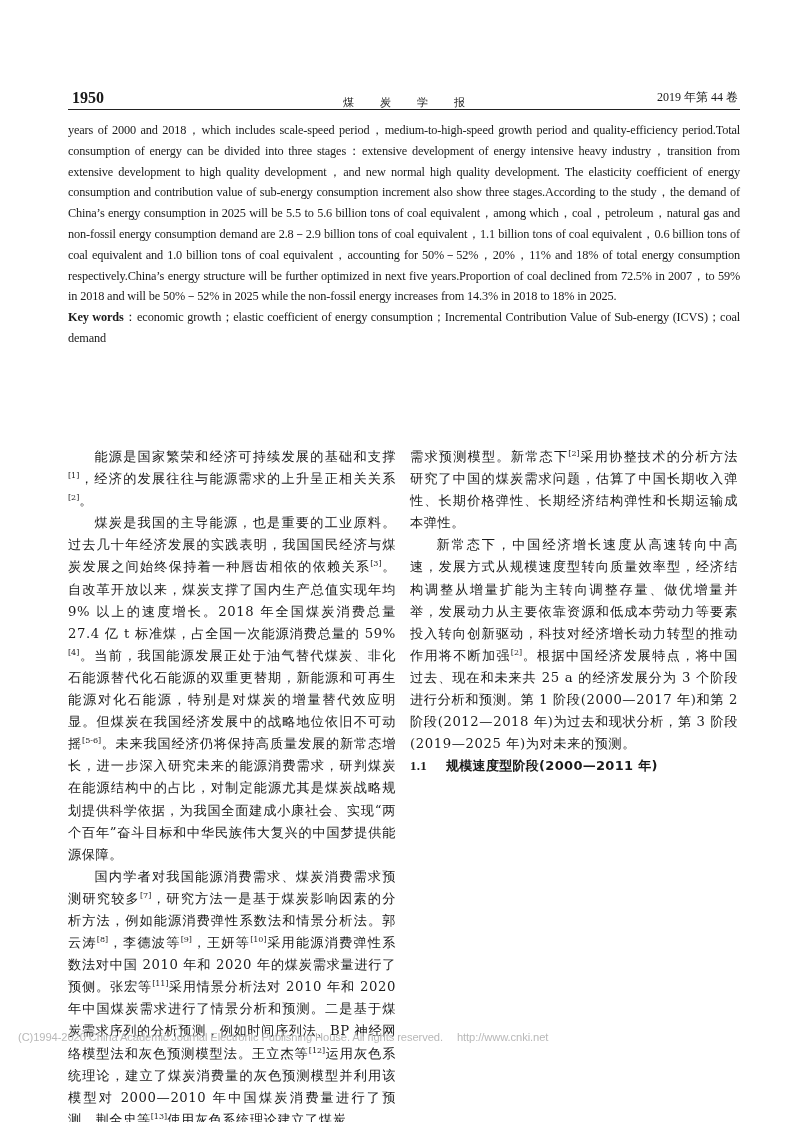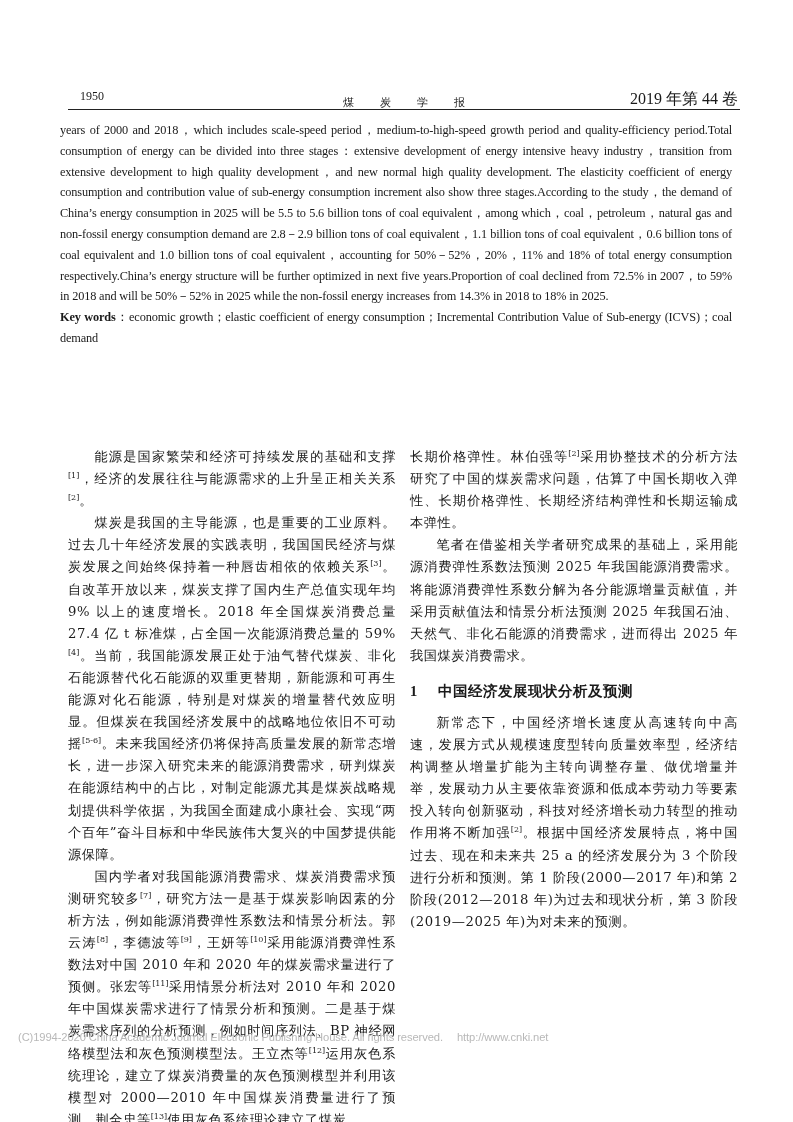--- a/index.html
+++ b/index.html
@@ -6,26 +6,26 @@
   body {
     width: 793px; height: 1122px; position: relative; overflow: hidden;
     font-family: "DejaVu Serif", "Liberation Serif", serif;
     color: #1a1a1a;
   }
   .page-header {
     position: absolute; left: 68px; top: 87px; width: 672px; height: 22px;
     border-bottom: 1.3px solid #222;
     font-family: "Liberation Serif", serif;
   }
-  .page-header .page-no { position: absolute; left: 12px; top: 2px; font-size: 12px; }
+  .page-header .page-no { position: absolute; left: 4px; top: 2px; font-size: 16px; font-weight: bold; }
   .page-header .journal { position: absolute; left: 0; right: 0; top: 8px; text-align: center; font-size: 11px; letter-spacing: 26px; padding-left: 26px; }
-  .page-header .volume { position: absolute; right: 2px; top: 2px; font-size: 16px; }
+  .page-header .volume { position: absolute; right: 2px; top: 2px; font-size: 12px; }
 
   .abstract {
-    position: absolute; left: 60px; top: 120px; width: 672px;
+    position: absolute; left: 68px; top: 120px; width: 672px;
     font-family: "Liberation Serif", serif;
     font-size: 12.3px; line-height: 20.8px; text-align: justify;
     letter-spacing: -0.15px;
   }
   .abstract p { margin: 0; }
   .keywords-label { font-weight: bold; }
 
   .col {
     position: absolute; top: 412px; width: 328px;
     font-size: 13.2px; line-height: 22.1px; text-align: justify;
@@ -69,21 +69,20 @@
   <p><span class="keywords-label">Key words</span><span>：economic growth；elastic coefficient of energy consumption；Incremental Contribution Value of Sub-energy (ICVS)；coal demand</span></p>
 </div>
 
 <div class="col col-left">
   <p><span>能源是国家繁荣和经济可持续发展的基础和支撑</span><sup class="cite">[1]</sup><span>，经济的发展往往与能源需求的上升呈正相关关系</span><sup class="cite">[2]</sup><span>。</span></p>
   <p><span>煤炭是我国的主导能源，也是重要的工业原料。过去几十年经济发展的实践表明，我国国民经济与煤炭发展之间始终保持着一种唇齿相依的依赖关系</span><sup class="cite">[3]</sup><span>。自改革开放以来，煤炭支撑了国内生产总值实现年均 9% 以上的速度增长。2018 年全国煤炭消费总量 27.4 亿 t 标准煤，占全国一次能源消费总量的 59%</span><sup class="cite">[4]</sup><span>。当前，我国能源发展正处于油气替代煤炭、非化石能源替代化石能源的双重更替期，新能源和可再生能源对化石能源，特别是对煤炭的增量替代效应明显。但煤炭在我国经济发展中的战略地位依旧不可动摇</span><sup class="cite">[5-6]</sup><span>。未来我国经济仍将保持高质量发展的新常态增长，进一步深入研究未来的能源消费需求，研判煤炭在能源结构中的占比，对制定能源尤其是煤炭战略规划提供科学依据，为我国全面建成小康社会、实现“两个百年”奋斗目标和中华民族伟大复兴的中国梦提供能源保障。</span></p>
   <p><span>国内学者对我国能源消费需求、煤炭消费需求预测研究较多</span><sup class="cite">[7]</sup><span>，研究方法一是基于煤炭影响因素的分析方法，例如能源消费弹性系数法和情景分析法。郭云涛</span><sup class="cite">[8]</sup><span>，李德波等</span><sup class="cite">[9]</sup><span>，王妍等</span><sup class="cite">[10]</sup><span>采用能源消费弹性系数法对中国 2010 年和 2020 年的煤炭需求量进行了预侧。张宏等</span><sup class="cite">[11]</sup><span>采用情景分析法对 2010 年和 2020 年中国煤炭需求进行了情景分析和预测。二是基于煤炭需求序列的分析预测，例如时间序列法、BP 神经网络模型法和灰色预测模型法。王立杰等</span><sup class="cite">[12]</sup><span>运用灰色系统理论，建立了煤炭消费量的灰色预测模型并利用该模型对 2000—2010 年中国煤炭消费量进行了预测。荆全忠等</span><sup class="cite">[13]</sup><span>使用灰色系统理论建立了煤炭</span></p>
 </div>
 
 <div class="col col-right">
-  <p class="noindent"><span>长期价格弹性。林伯强等</span><sup class="cite">[2]</sup><span>采用协整技术的分析方法研究了中国的煤炭需求问题，估算了中国长期收入弹性、长期价格弹性、长期经济结构弹性和长期运输成本弹性。</span></p>
-  <p>笔者在借鉴相关学者研究成果的基础上，采用能源消费弹性系数法预测 2025 年我国能源消费需求。将能源消费弹性系数分解为各分能源增量贡献值，并采用贡献值法和情景分析法预测 2025 年我国石油、天然气、非化石能源的消费需求，进而得出 2025 年我国煤炭消费需求。</p>
-  <div class="sec-heading"><span class="num">1</span><span>中国经济发展现状分析及预测</span></div>
+  <p class="noindent"><span>需求预测模型。新常态下</span><sup class="cite">[2]</sup><span>采用协整技术的分析方法研究了中国的煤炭需求问题，估算了中国长期收入弹性、长期价格弹性、长期经济结构弹性和长期运输成本弹性。</span></p>
   <p><span>新常态下，中国经济增长速度从高速转向中高速，发展方式从规模速度型转向质量效率型，经济结构调整从增量扩能为主转向调整存量、做优增量并举，发展动力从主要依靠资源和低成本劳动力等要素投入转向创新驱动，科技对经济增长动力转型的推动作用将不断加强</span><sup class="cite">[2]</sup><span>。根据中国经济发展特点，将中国过去、现在和未来共 25 a 的经济发展分为 3 个阶段进行分析和预测。第 1 阶段(2000—2017 年)和第 2 阶段(2012—2018 年)为过去和现状分析，第 3 阶段(2019—2025 年)为对未来的预测。</span></p>
+  <div class="subsec-heading"><span class="num">1.1</span><span>规模速度型阶段(2000—2011 年)</span></div>
 </div>
 
 <div class="copyright">
   <span>(C)1994-2020 China Academic Journal Electronic Publishing House. All rights reserved.</span><span class="url">http://www.cnki.net</span>
 </div>
 
 </body></html>

